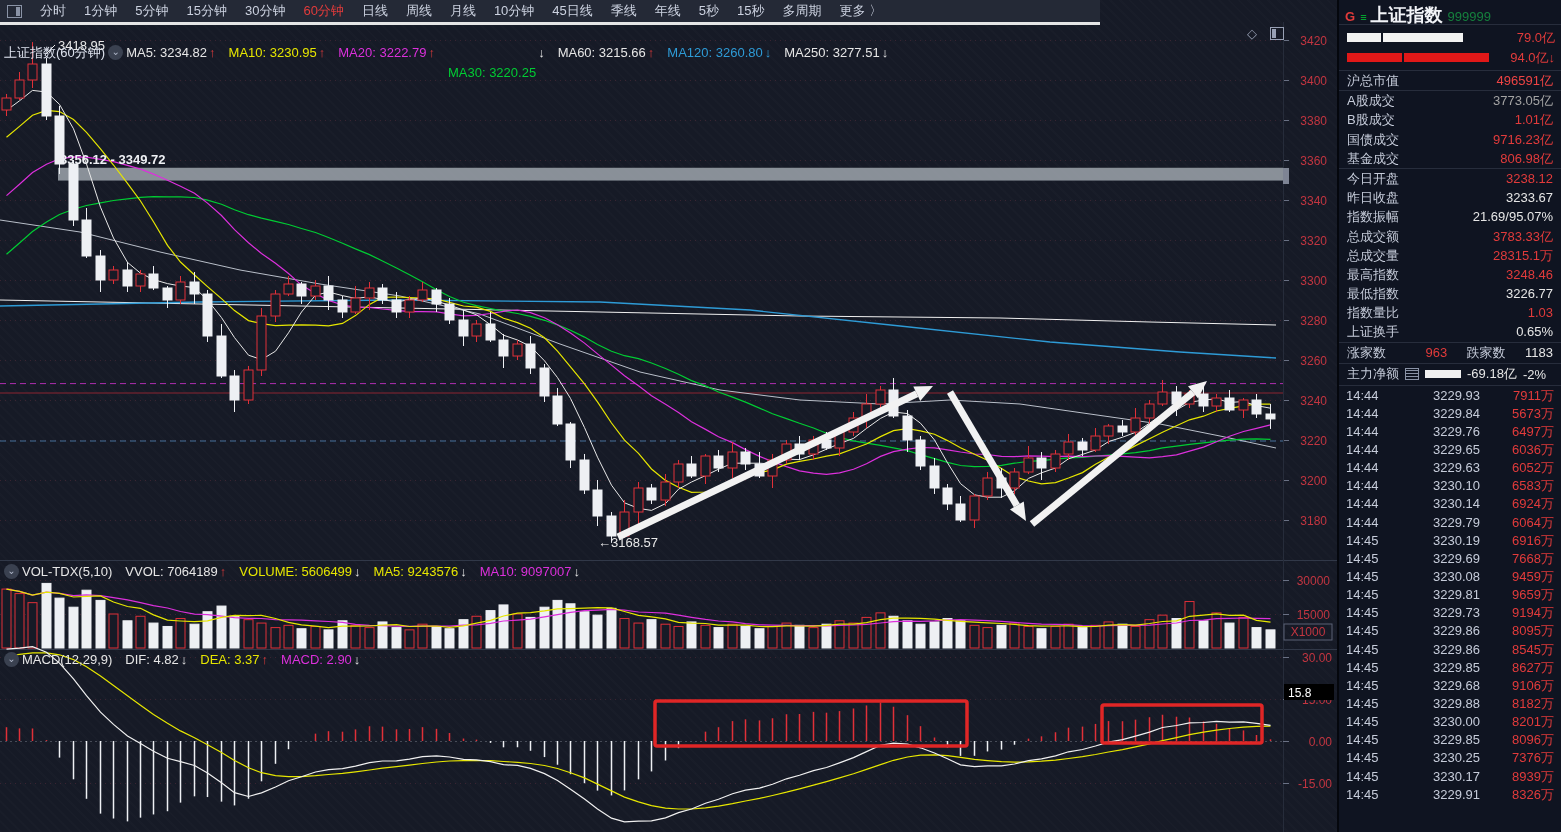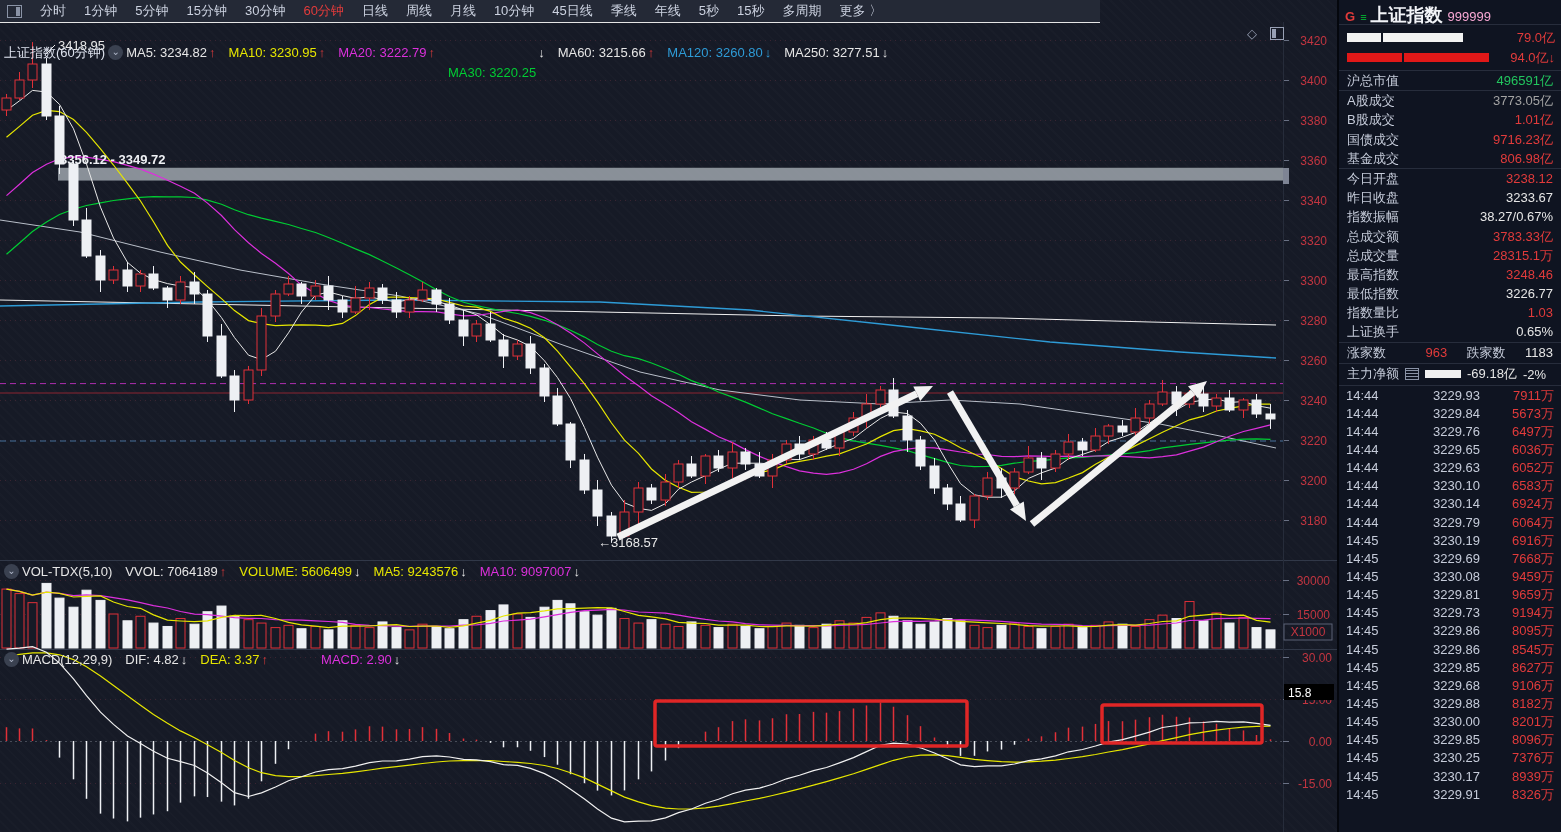--- a/index.html
+++ b/index.html
@@ -1,20 +1,20 @@
 <!DOCTYPE html>
 <html><head>
 <meta charset="utf-8">
 <style>
   html,body{margin:0;padding:0;background:#05070d;}
   #app{position:relative;width:1561px;height:832px;background:#161a26;overflow:hidden;
        font-family:"Liberation Sans","DejaVu Sans",sans-serif;-webkit-font-smoothing:antialiased;}
   
   #topbar{position:absolute;left:0;top:0;width:1100px;height:22px;background:#242936;
-          display:flex;align-items:center;font-size:13px;color:#ccd2e0;z-index:6;border-bottom:1px solid #e5e5e5;}
+          display:flex;align-items:center;font-size:13px;color:#ccd2e0;z-index:6;border-bottom:3px solid #e5e5e5;}
   .layout-icon{width:13px;height:11px;border:1px solid #8a93a6;margin:0 9px 0 7px;position:relative;display:inline-block;flex:none;}
   .layout-icon i{position:absolute;right:1px;top:1px;bottom:1px;width:4px;background:#8a93a6;}
   #menu-left{display:flex;align-items:center;}
   .mi{padding:0 9px;cursor:pointer;white-space:nowrap;}
   .mi.act{color:#e23b3b;}
   #menu-right{margin-left:auto;display:flex;align-items:center;}
   .mi.rt{border-left:1px solid #3a4252;padding:0 12px;}
   
   #chart-area{position:absolute;left:0;top:0;width:1337px;height:832px;
      background:repeating-linear-gradient(45deg,rgba(255,255,255,0.012) 0 2px,transparent 2px 7px),#161a26;}
@@ -31,21 +31,21 @@
   .dia::before{content:"◇";}
   .spl{width:12px;height:11px;border:1px solid #98a0b4;position:relative;display:inline-block;}
   .spl::after{content:"";position:absolute;left:1px;top:1px;bottom:1px;width:4px;background:#98a0b4;}
   
   #panel{position:absolute;left:1337px;top:0;width:224px;height:832px;background:#0f1421;
          border-left:2px solid #05070d;font-size:13px;color:#c6ccda;z-index:7;box-sizing:border-box;}
   .ph{display:flex;align-items:baseline;gap:5px;padding:3px 6px 0 6px;height:21px;}
   .flag{color:#e23b3b;font-weight:bold;font-size:13px;}
   .hamb{color:#00cc33;font-size:11px;letter-spacing:-1px;}
   .ttl{color:#f2f4f8;font-weight:bold;font-size:18px;}
-  .code{color:#f9a8d4;font-size:13px;}
+  .code{color:#15803d;font-size:13px;}
   .quote{display:flex;align-items:baseline;justify-content:space-between;padding:3px 8px 5px 8px;}
   .qprice{color:#eef1f6;font-weight:bold;font-size:19px;}
   .qchg,.qpct{color:#e8eaf0;font-weight:bold;font-size:15px;}
   .sep{border-top:1px solid #272d3c;}
   .mrow{position:relative;height:18px;padding:2px 8px 0 8px;}
   .mseg{display:inline-block;height:9px;margin-right:2px;vertical-align:middle;}
   .mval{position:absolute;right:6px;top:2px;color:#e23b3b;font-size:13px;}
   .srow{display:flex;justify-content:space-between;padding:0 8px;height:19.2px;line-height:19.2px;}
   .srow .lb{color:#c6ccda;}
   .udrow{display:flex;justify-content:space-between;padding:0 8px;height:20px;line-height:20px;}
@@ -634,21 +634,21 @@
           </span>
           <span class="leg-item">
             <span style="color: rgb(230, 230, 230);">DIF: 4.82</span>
             <span style="color: rgb(230, 230, 230);">↓</span>
           </span>
           <span class="leg-item">
             <span style="color: rgb(230, 230, 0);">DEA: 3.37</span>
             <span style="color: rgb(226, 59, 59);">↑</span>
           </span>
           <span class="leg-item">
-            <span style="color: rgb(220, 48, 220); margin-left: 40px;">MACD: 2.90</span>
+            <span style="color: rgb(220, 48, 220);">MACD: 2.90</span>
             <span style="color: rgb(230, 230, 230);">↓</span>
           </span>
         </span>
     </div>
   </div>
 
   <div id="topbar">
     <span class="layout-icon">
         <i></i>
       </span>
@@ -682,21 +682,21 @@
     </div>
     <div class="sep"></div>
     <div id="money-bars" style="padding:2px 0 3px 0">
         <div class="mrow"><span class="mseg" style="width: 34px; background: rgb(242, 242, 242);"></span><span class="mseg" style="width: 80px; background: rgb(242, 242, 242);"></span><span class="mval">79.0亿</span></div>
         <div class="mrow"><span class="mseg" style="width: 55px; background: rgb(224, 24, 24);"></span><span class="mseg" style="width: 85px; background: rgb(224, 24, 24);"></span><span class="mval">94.0亿↓</span></div>
       </div>
     <div class="sep"></div>
     <div id="stat-rows">
         <div class="srow">
           <span class="lb">沪总市值</span>
-          <span style="color: #22c55e;">496591亿</span>
+          <span style="color: #ef4444;">496591亿</span>
         </div>
         <div class="sep"></div>
         <div class="srow">
           <span class="lb">A股成交</span>
           <span style="color: #a3a3a3;">3773.05亿</span>
         </div>
         <div class="srow">
           <span class="lb">B股成交</span>
           <span style="color: rgb(226, 59, 59);">1.01亿</span>
         </div>
@@ -712,21 +712,21 @@
         <div class="srow">
           <span class="lb">今日开盘</span>
           <span style="color: rgb(226, 59, 59);">3238.12</span>
         </div>
         <div class="srow">
           <span class="lb">昨日收盘</span>
           <span style="color: rgb(230, 230, 230);">3233.67</span>
         </div>
         <div class="srow">
           <span class="lb">指数振幅</span>
-          <span style="color: rgb(230, 230, 230);">38.27/0.67%</span>
+          <span style="color: rgb(230, 230, 230);">21.69/95.07%</span>
         </div>
         <div class="srow">
           <span class="lb">总成交额</span>
           <span style="color: rgb(226, 59, 59);">3783.33亿</span>
         </div>
         <div class="srow">
           <span class="lb">总成交量</span>
           <span style="color: rgb(226, 59, 59);">28315.1万</span>
         </div>
         <div class="srow">

